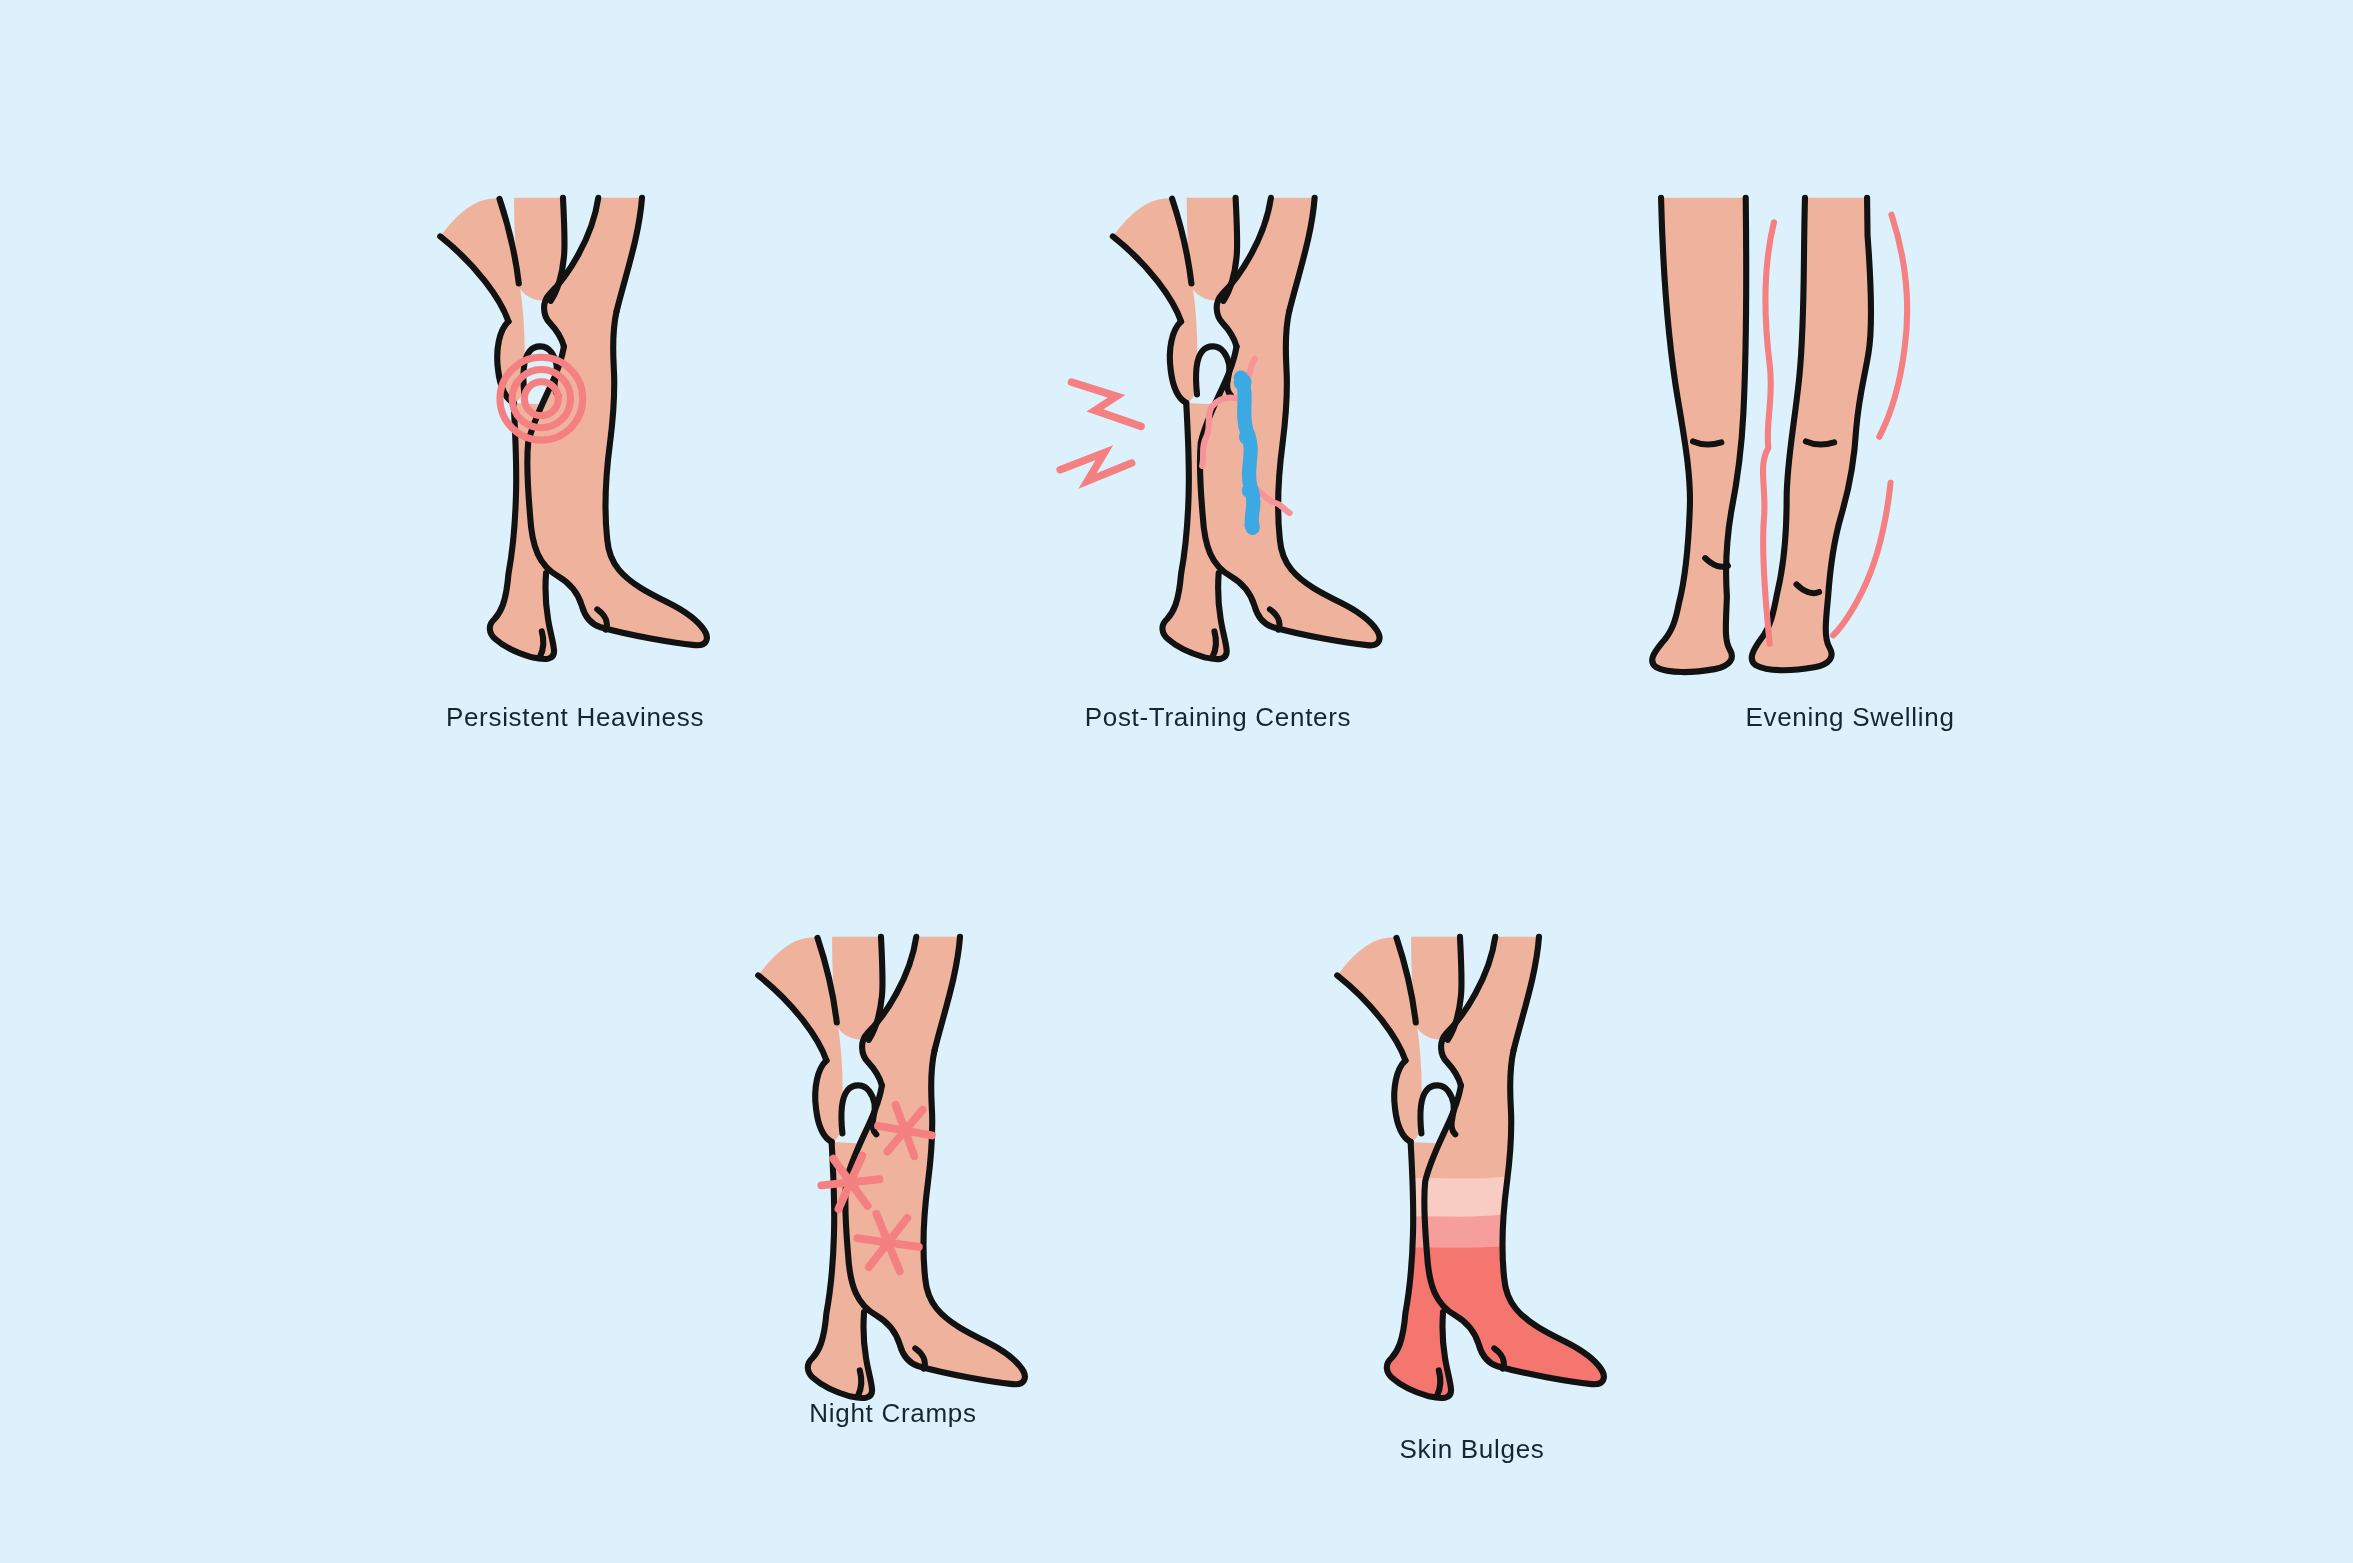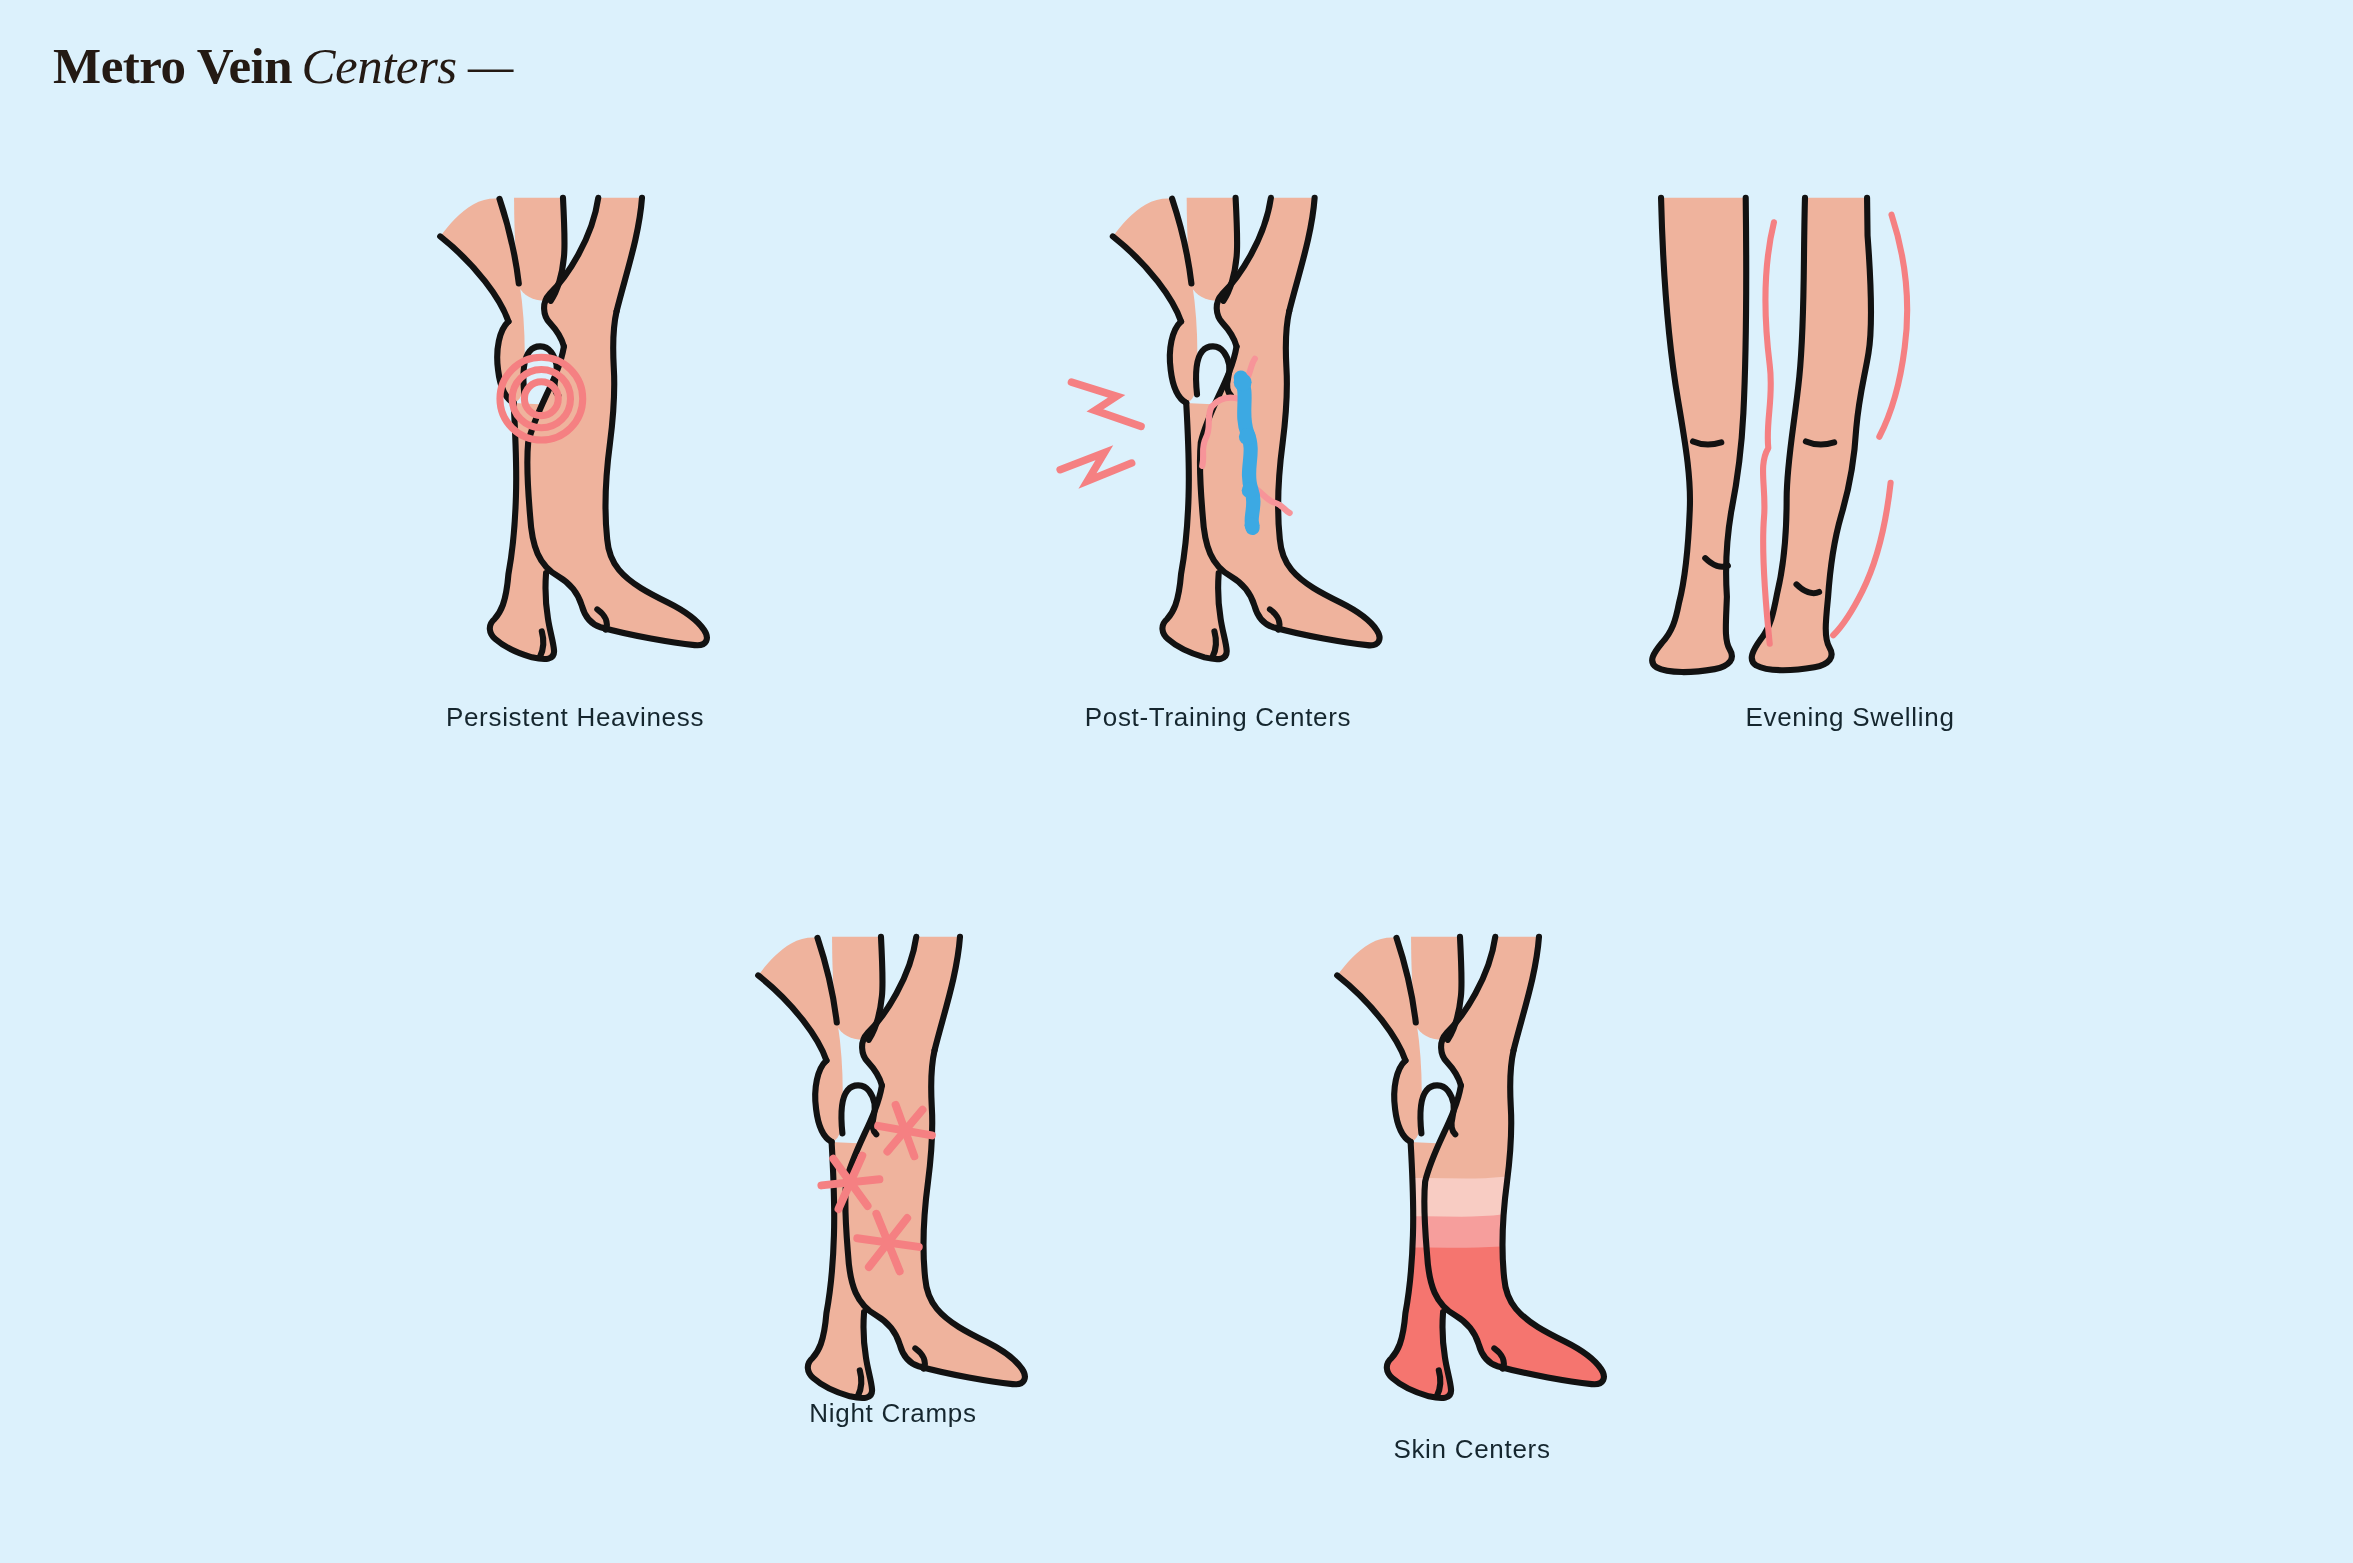--- a/index.html
+++ b/index.html
@@ -38,23 +38,20 @@
   .br{fill:none;stroke:var(--branch_pink,#f79499);stroke-width:13;stroke-linecap:round;}
   .b1{fill:var(--stage_light,#f8ccc3);}
   .b2{fill:var(--stage_mid,#f69e9c);}
   .b3{fill:var(--stage_deep,#f5756f);}
 </style>
 </head>
 <body>
 
 <div class="canvas">
 
-  <div class="logo">
-    <span class="b">Metro Vein</span><span class="i">Centers</span><span class="d">—</span>
-  </div>
 
   <svg width="0" height="0" style="position:absolute" aria-hidden="true">
     <defs>
 
       <g id="legA-fills">
 
         <path class="sk" d="M 183 40 L 287 40 C 290 95 292 135 290 162 C 286 204 277 234 262 258 C 228 262 203 250 193 228 C 186 170 183 105 183 40 Z"></path>
 
         <path class="sk" d="M 96 54 C 114 44 134 40 152 42 C 176 106 190 170 195 225 C 205 290 208 360 204 430 C 202 458 196 472 182 476 C 164 466 153 440 149 406 C 143 362 152 320 171 303 C 153 257 100 180 26 122 C 45 96 68 70 96 54 Z"></path>
 
@@ -164,16 +161,16 @@
 
   <svg class="fig" style="left:1325px;top:918px" width="301" height="508" viewBox="0 0 640 1080">
     <use href="#legA-fills"></use>
     <g clip-path="url(#legA-clip)">
       <path class="b1" d="M 100 560 C 200 545 290 560 380 550 C 440 543 500 550 600 545 L 600 648 L 100 648 Z"></path>
       <path class="b2" d="M 100 642 C 200 626 290 642 380 630 C 440 623 500 630 600 625 L 600 714 L 100 714 Z"></path>
       <path class="b3" d="M 100 708 C 200 692 300 708 400 696 C 460 689 520 696 600 690 L 600 1080 L 100 1080 Z"></path>
     </g>
     <use href="#legA-strokes"></use>
   </svg>
-  <div class="cap" style="left:1472px;top:1434px">Skin Centers</div>
+  <div class="cap" style="left:1472px;top:1434px">Skin Bulges</div>
 
 </div>
 
 
 </body></html>

